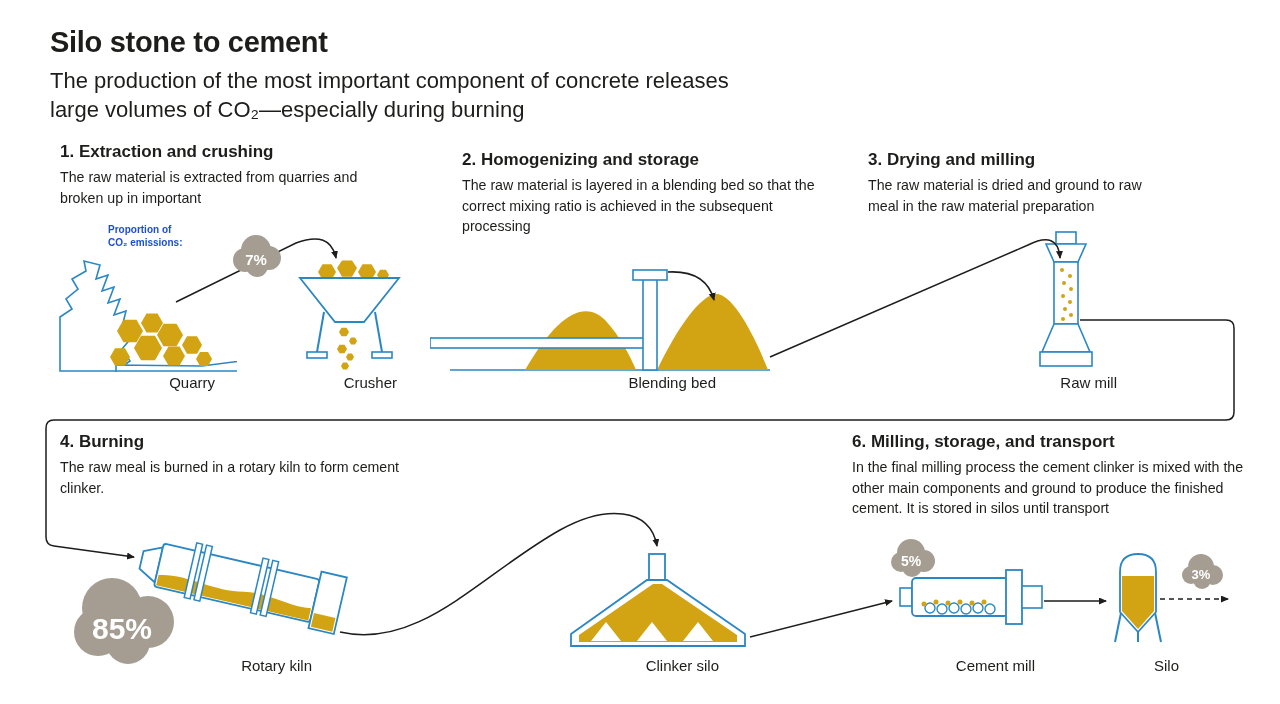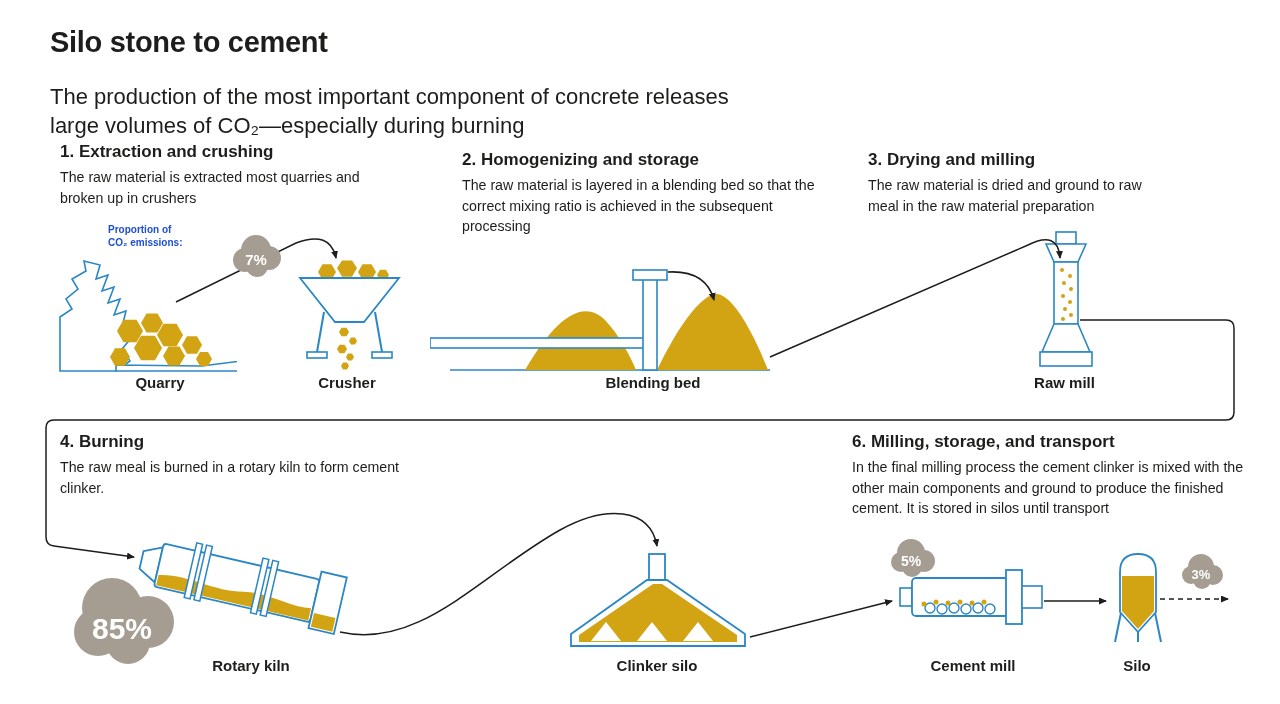--- a/index.html
+++ b/index.html
@@ -1,24 +1,24 @@
 <!DOCTYPE html>
 <html><head>
 <meta charset="utf-8">
 <style>
   *{margin:0;padding:0;box-sizing:border-box}
   html,body{background:#fff}
   body{font-family:"Liberation Sans","DejaVu Sans",sans-serif;color:#1d1d1b}
   .canvas{position:relative;width:1280px;height:704px;background:#fff;overflow:hidden}
   .abs{position:absolute}
   .title{font-size:29px;font-weight:bold;letter-spacing:-0.3px}
-  .subtitle{font-size:22px;line-height:1.32;margin-top:23px;color:#1d1d1b}
+  .subtitle{font-size:22px;line-height:1.32;margin-top:7px;color:#1d1d1b}
   .step-title{font-size:17px;font-weight:bold;margin-bottom:5px}
   .step-desc{font-size:14.2px;line-height:1.45}
-  .caption{font-size:15px;font-weight:bold;text-align:center}
+  .caption{font-size:15px;font-weight:normal;text-align:right}
   .em-label{font-size:10px;font-weight:bold;color:#1d4ed8;line-height:1.25}
   svg{display:block}
   .blue{stroke:#2b87c4;fill:#fff}
   .blueline{stroke:#2b87c4;fill:none}
   .gold{fill:#d2a312;stroke:none}
   .cloud{fill:#a59d91}
   .cloud-text{fill:#fff;font-weight:bold;font-family:"Liberation Sans","DejaVu Sans",sans-serif}
   .arrow{stroke:#1d1d1b;stroke-width:1.5;fill:none}
 </style>
 </head>
@@ -29,21 +29,21 @@
   <header class="abs" style="left:50px;top:26px">
     <div class="title">Silo stone to cement</div>
     <div class="subtitle">
       <div>The production of the most important component of concrete releases</div>
       <div>large volumes of CO₂—especially during burning</div>
     </div>
   </header>
 
   <section class="abs" style="left:60px;top:142px;width:340px">
     <h2 class="step-title">1. Extraction and crushing</h2>
-    <p class="step-desc">The raw material is extracted most quarries and broken up in crushers</p>
+    <p class="step-desc">The raw material is extracted from quarries and broken up in important</p>
   </section>
   <section class="abs" style="left:462px;top:150px;width:362px">
     <h2 class="step-title">2. Homogenizing and storage</h2>
     <p class="step-desc">The raw material is layered in a blending bed so that the correct mixing ratio is achieved in the subsequent processing</p>
   </section>
   <section class="abs" style="left:868px;top:150px;width:300px">
     <h2 class="step-title">3. Drying and milling</h2>
     <p class="step-desc">The raw material is dried and ground to raw meal in the raw material preparation</p>
   </section>
   <section class="abs" style="left:60px;top:432px;width:345px">

